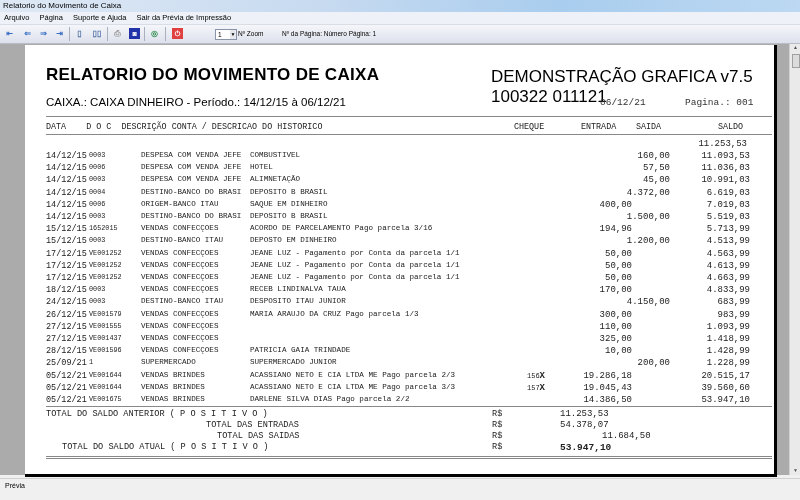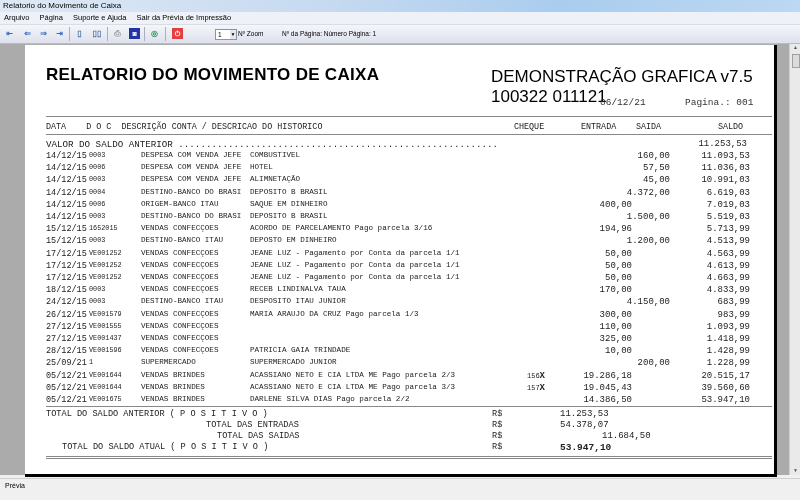--- a/index.html
+++ b/index.html
@@ -81,32 +81,32 @@
 <div class="workspace"></div>
 <div class="vscroll">
   <span class="up" style="top:0">▲</span>
   <div class="thumb"></div>
   <span class="down" style="bottom:0">▼</span>
 </div>
 
 <div class="page">
   <div class="title-main">RELATORIO DO MOVIMENTO DE CAIXA</div>
   <div class="title-demo">DEMONSTRAÇÃO GRAFICA v7.5 100322 011121</div>
+  <div class="caixa">CAIXA.: CAIXA DINHEIRO -  Período.: 14/12/15 à 06/12/21</div>
   <div class="hdrdate">06/12/21</div>
   <div class="hdrpage">Pagina.: 001</div>
 
   <div class="hline" style="top:71px"></div>
   <div class="colh" style="left:21px;white-space:pre">DATA    D O C  DESCRIÇÃO CONTA / DESCRICAO DO HISTORICO</div>
   <div class="colh" style="left:489px">CHEQUE</div>
   <div class="colh" style="left:556px">ENTRADA</div>
   <div class="colh" style="left:611px">SAIDA</div>
   <div class="colh" style="left:693px">SALDO</div>
   <div class="hline" style="top:89px"></div>
 
-  <div class="sa-label" style="top:94px;white-space:nowrap;overflow:hidden;width:595px">VALOR DO SALDO ANTERIOR ..........................................................</div>
   <div class="tot" style="right:27px;top:94px;font-size:9px">11.253,53</div>
 
   <div id="rows">
       <div class="row" style="top: 106px;">
         <span class="c-date">14/12/15</span>
         <span class="c-doc">0003</span>
         <span class="c-conta">DESPESA COM VENDA JEFE</span>
         <span class="c-hist">COMBUSTIVEL</span>
         <span class="c-ent"></span>
         <span class="c-sai">160,00</span>

